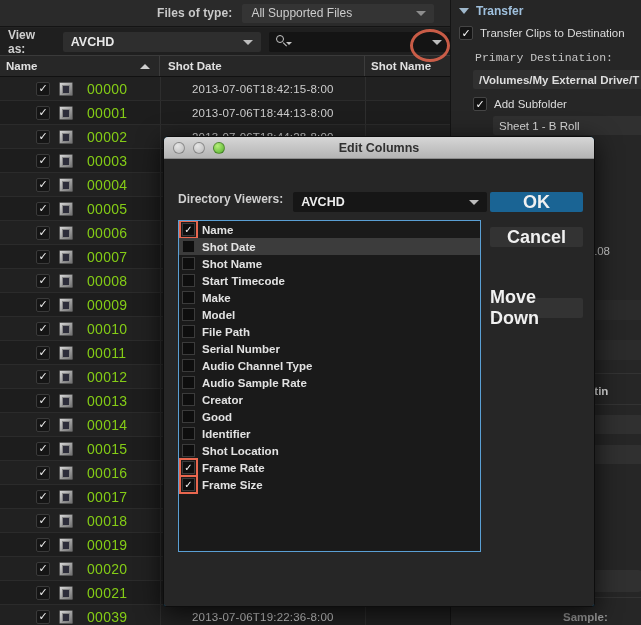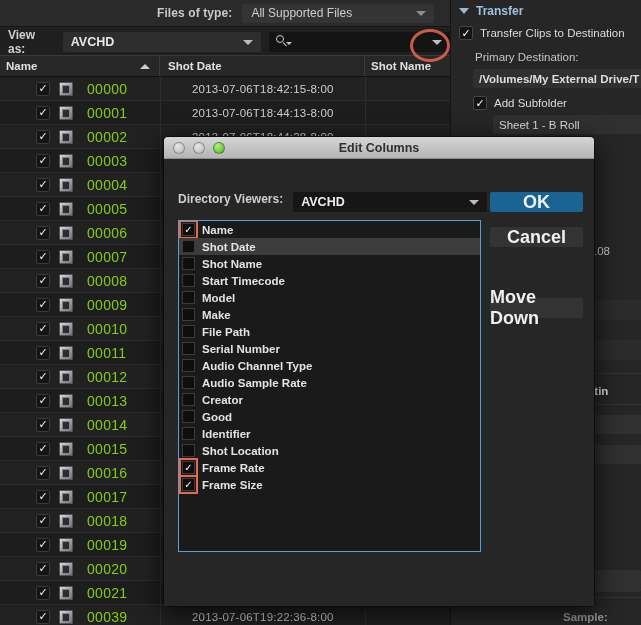--- a/index.html
+++ b/index.html
@@ -137,21 +137,21 @@
     width: 0; height: 0; border-left: 5px solid transparent;
     border-right: 5px solid transparent; border-top: 6px solid #9fb8cc; margin-right: 7px;
   }
   .rp-title { font-size: 12px; font-weight: bold; color: #9fc0dd; }
   .rp-check {
     width: 14px; height: 14px; background: #141414; border: 1px solid #454545; border-radius: 2px;
     display: flex; align-items: center; justify-content: center;
     font-size: 11px; color: #fff; line-height: 1; flex: 0 0 auto;
   }
   .rp-checklabel { font-size: 11.5px; color: #dcdcdc; margin-left: 7px; white-space: nowrap; }
-  .rp-sub { font-size: 11.5px; color: #c4c4c4; padding-left: 24px; margin-top: 7px; }
+  .rp-sub { font-size: 11.5px; color: #c4c4c4; padding-left: 24px; margin-top: 7px; font-family: Liberation Mono, monospace; }
   .rp-pathbox {
     margin: 6px 0 0 22px; width: 180px; height: 19px; background: #303030;
     display: flex; align-items: center; border-radius: 2px;
   }
   .rp-pathbox span {
     font-size: 11.5px; font-weight: bold; color: #dedede; margin-left: 6px; white-space: nowrap;
   }
   .rp-indent2 { padding-left: 22px; margin-top: 8px; display: flex; align-items: center; }
   .rp-sheet {
     margin: 5px 0 0 42px; width: 160px; height: 19px; background: #303030; border-radius: 2px;
@@ -521,25 +521,25 @@
           <div class="li">
             <span class="li-check"></span>
             <span class="li-label">Shot Name</span>
           </div>
           <div class="li">
             <span class="li-check"></span>
             <span class="li-label">Start Timecode</span>
           </div>
           <div class="li">
             <span class="li-check"></span>
+            <span class="li-label">Make</span>
+          </div>
+          <div class="li">
+            <span class="li-check"></span>
             <span class="li-label">Model</span>
-          </div>
-          <div class="li">
-            <span class="li-check"></span>
-            <span class="li-label">Make</span>
           </div>
           <div class="li">
             <span class="li-check"></span>
             <span class="li-label">File Path</span>
           </div>
           <div class="li">
             <span class="li-check"></span>
             <span class="li-label">Serial Number</span>
           </div>
           <div class="li">

